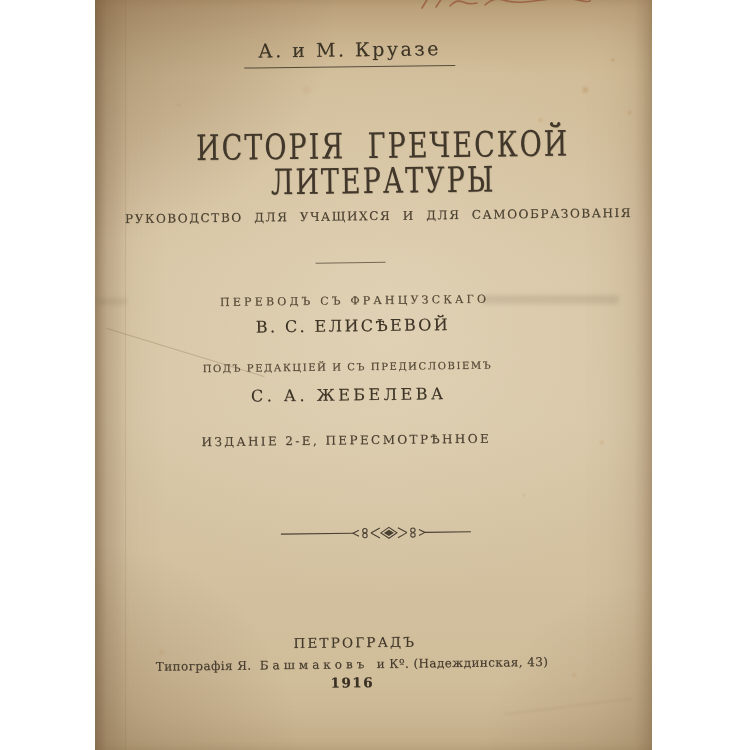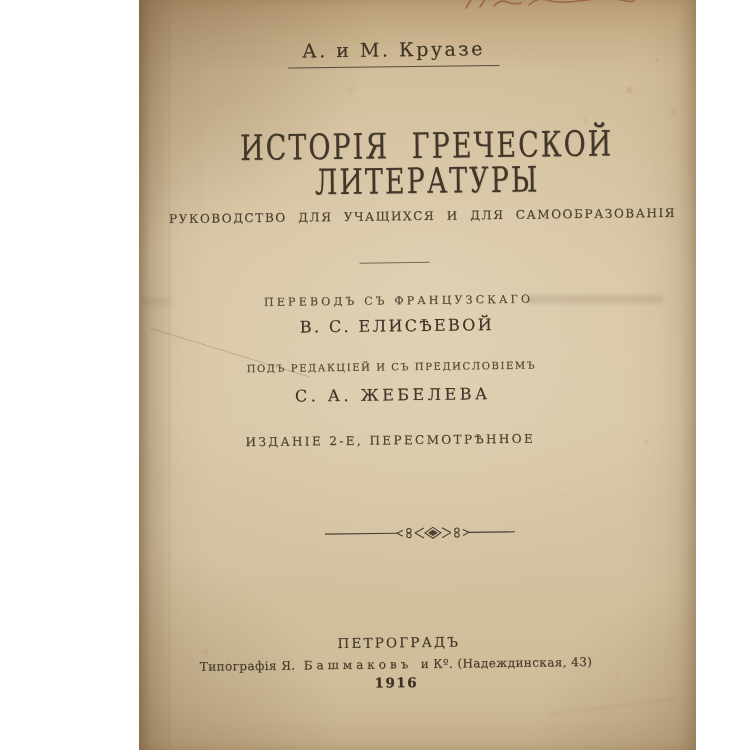--- a/index.html
+++ b/index.html
@@ -36,21 +36,20 @@
       
       radial-gradient(circle at 0% 0%,   rgba(108,78,48,0.35), rgba(108,78,48,0) 26%),
       radial-gradient(circle at 0% 100%, rgba(108,78,48,0.28), rgba(108,78,48,0) 22%),
       radial-gradient(circle at 100% 100%, rgba(108,78,48,0.20), rgba(108,78,48,0) 18%),
       linear-gradient(90deg, rgba(96,70,45,0.42) 0px, rgba(96,70,45,0.14) 12px, rgba(96,70,45,0) 34px),
       linear-gradient(270deg, rgba(108,78,48,0.22) 0px, rgba(108,78,48,0) 18px),
       linear-gradient(180deg, #c7ae87 0%, #d1bd99 10%, #d7c5a5 36%, #d8c7a8 56%, #d2c09e 78%, #cfbb97 100%);
     box-shadow:
       inset 0 0 55px 8px rgba(120,90,55,0.30),
       inset 0 0 10px rgba(120,90,55,0.22);
-    margin-left: 44px;
   }
   
   .crease-a {
     position: absolute; left: 8px; top: 352px; width: 165px; height: 1px;
     background: rgba(118,90,58,0.28); transform: rotate(17deg);
     filter: blur(0.7px);
   }
   .crease-b {
     position: absolute; left: 30px; top: 0; width: 1px; height: 100%;
     background: rgba(118,90,58,0.13); filter: blur(0.6px);

